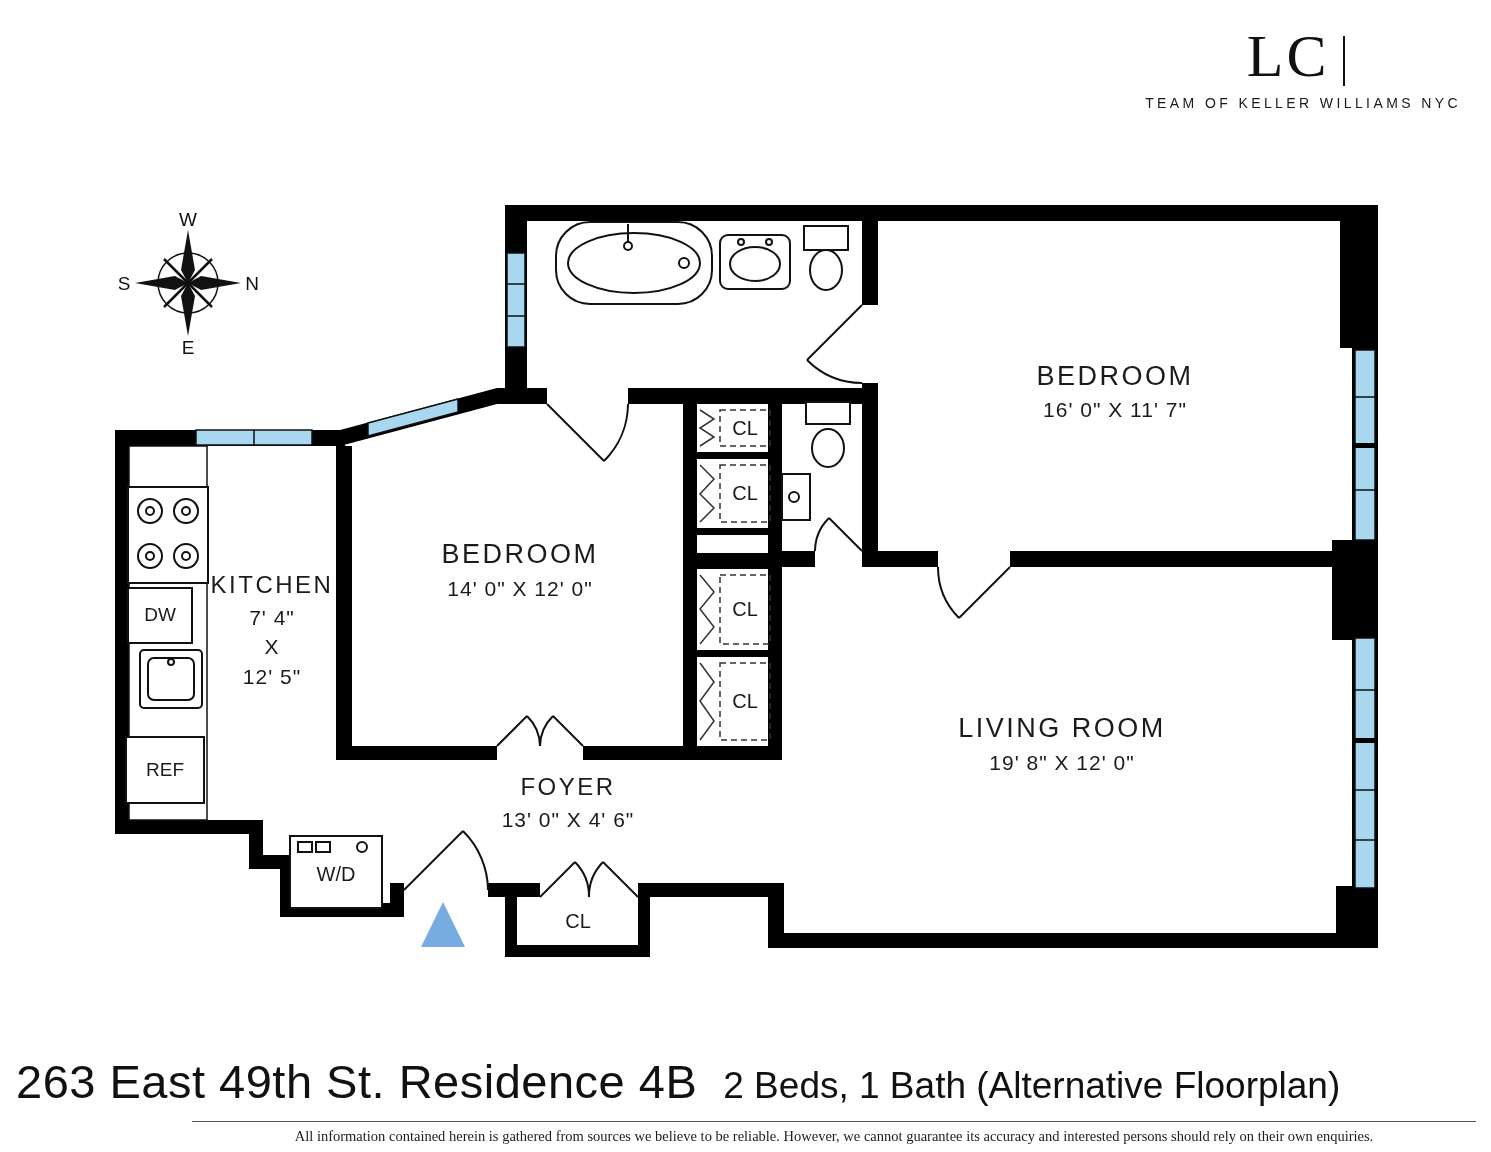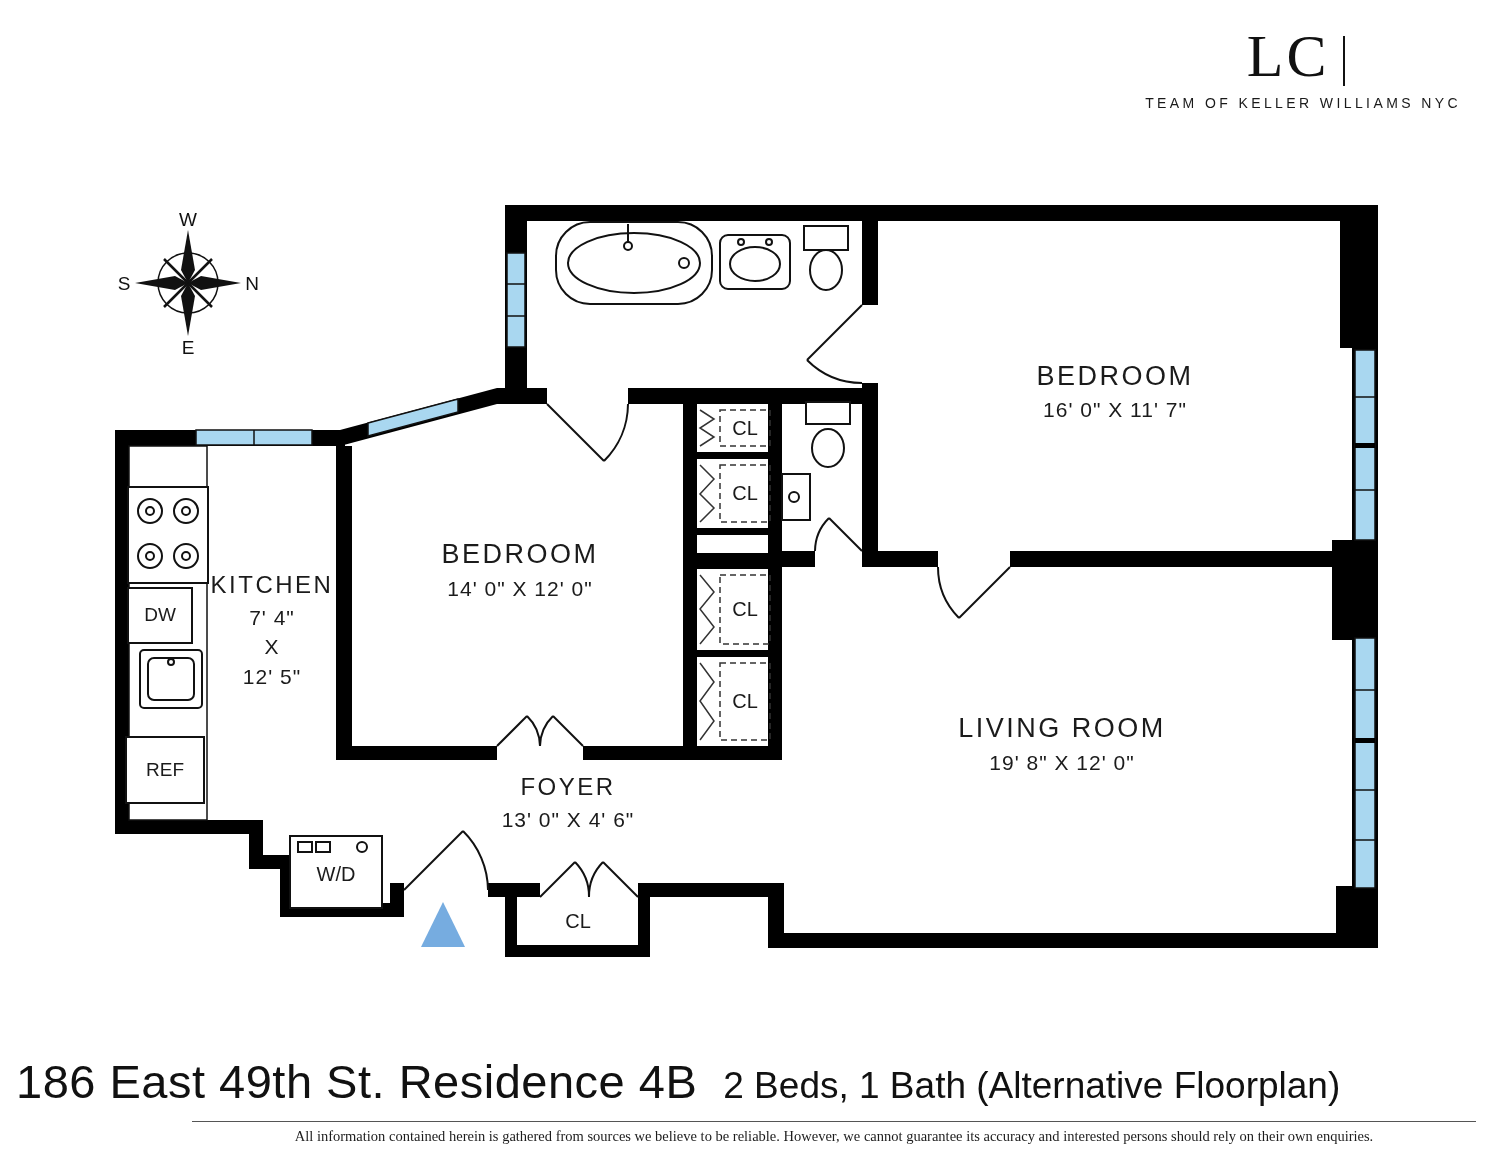--- a/index.html
+++ b/index.html
@@ -218,18 +218,18 @@
       <text class="sl" x="745" y="616">CL</text>
       <text class="sl" x="745" y="708">CL</text>
       <text class="sl" x="578" y="928">CL</text>
       <text class="sl" x="336" y="881">W/D</text>
       <text class="sl" x="160" y="621" style="font-size:19px">DW</text>
       <text class="sl" x="165" y="776" style="font-size:19px">REF</text>
     </g>
   </svg>
 
   <div class="footer-line">
-    <span class="footer-title">186 East 49th St. Residence 4B</span><span class="footer-sub">2 Beds, 1 Bath (Alternative Floorplan)</span>
+    <span class="footer-title">263 East 49th St. Residence 4B</span><span class="footer-sub">2 Beds, 1 Bath (Alternative Floorplan)</span>
   </div>
   <div class="rule"></div>
   <div class="disclaimer">All information contained herein is gathered from sources we believe to be reliable. However, we cannot guarantee its accuracy and interested persons should rely on their own enquiries.</div>
 
 </div>
 
 </body></html>

